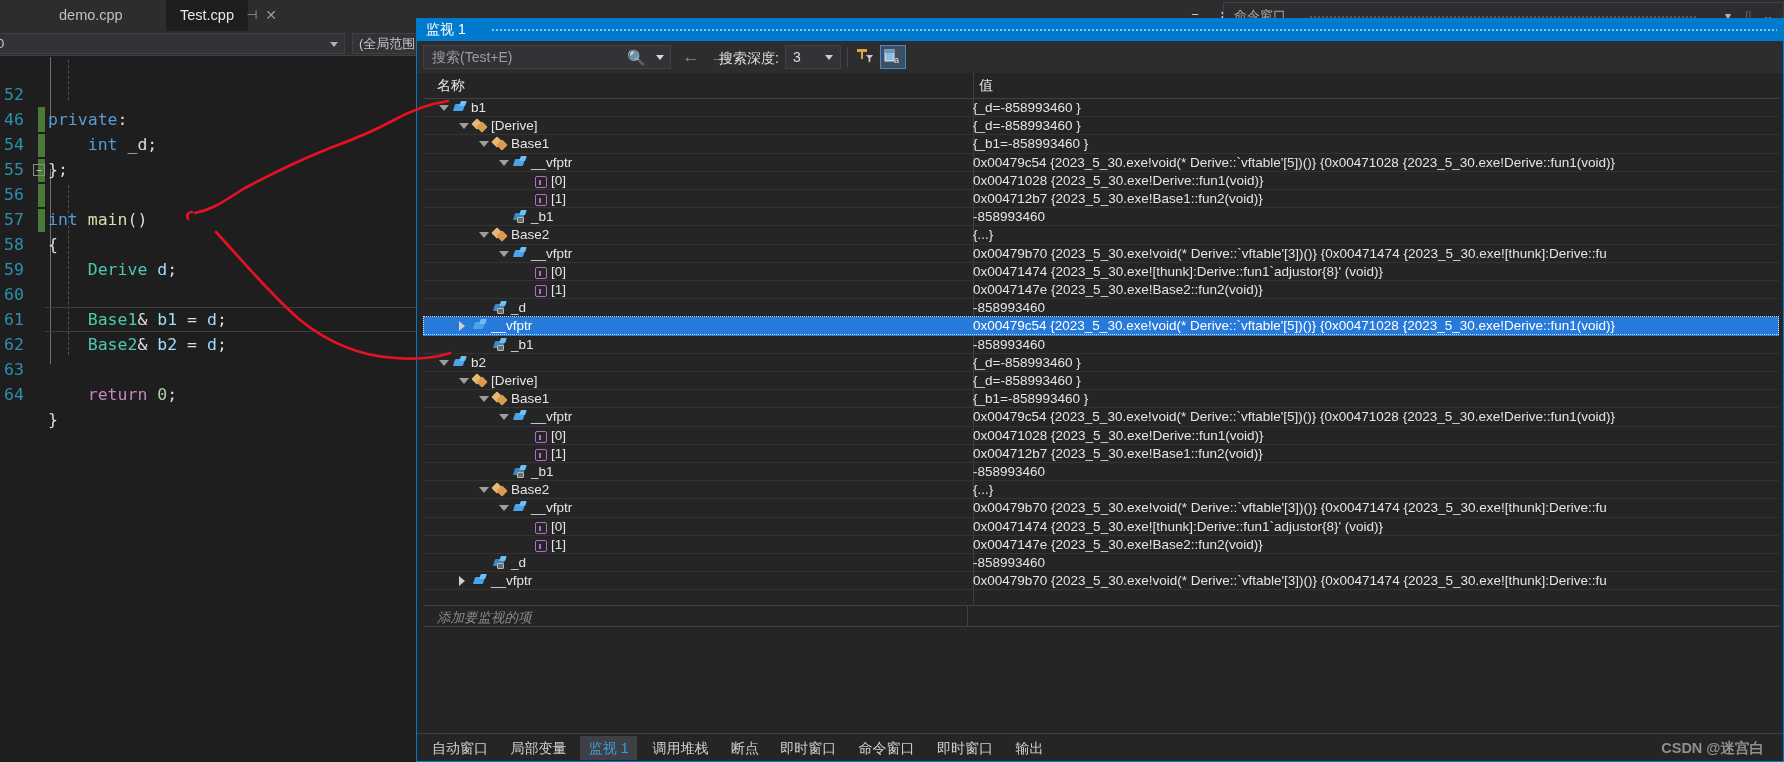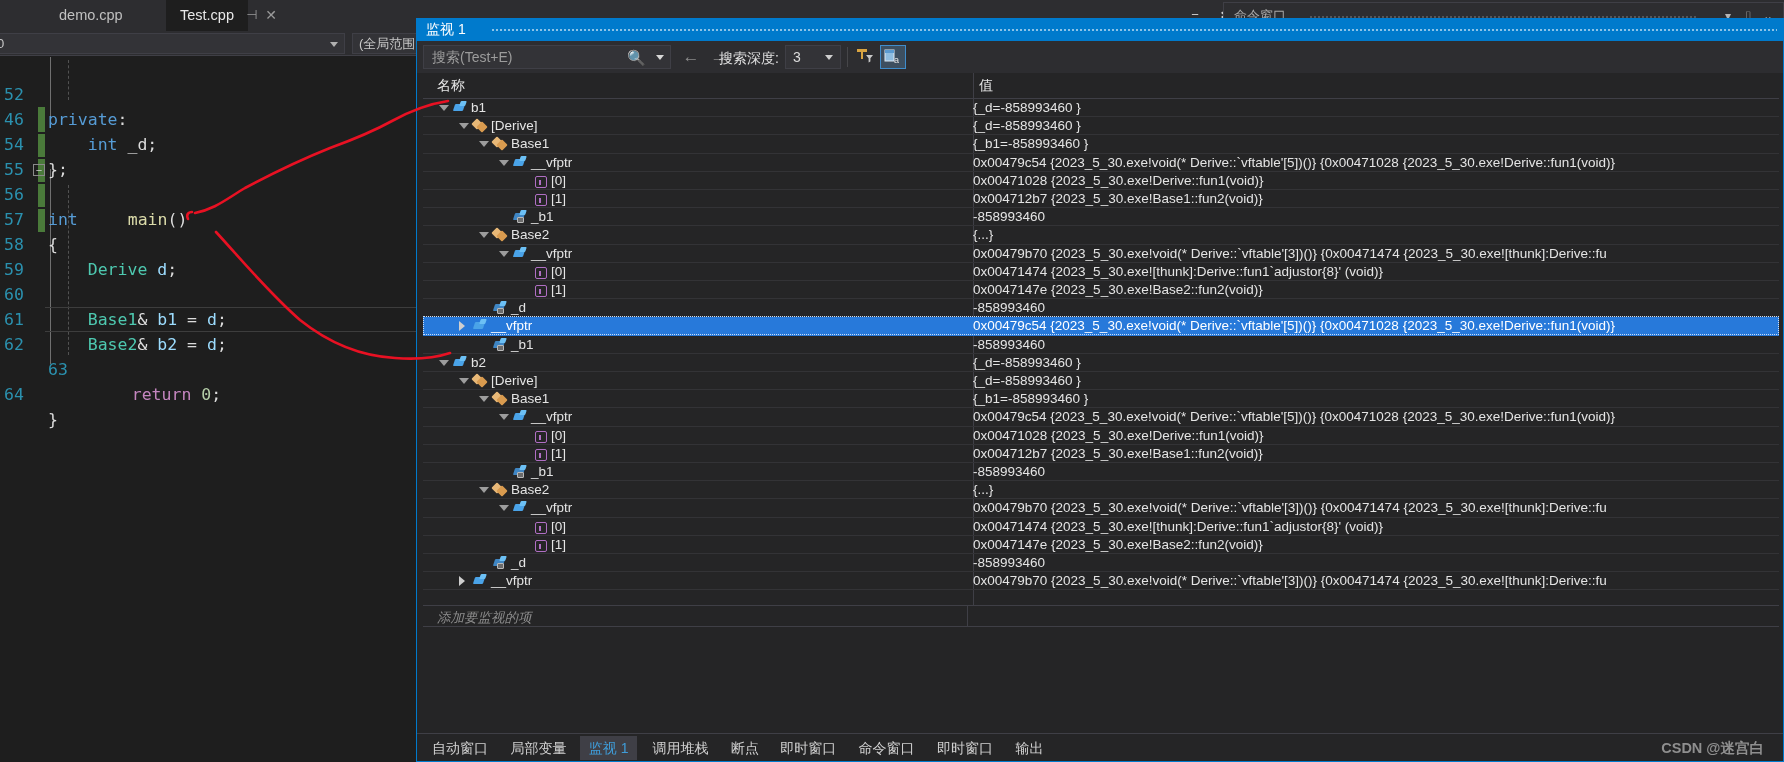--- a/index.html
+++ b/index.html
@@ -65,21 +65,21 @@
     position:absolute; left:4px; width:40px; text-align:left;
     color:#2b91af; font-family:"DejaVu Sans Mono", monospace; font-size:16.5px;
   }
   .codetext { position:absolute; left:48px; }
   .kw { color:#569cd6; }
   .type { color:#4ec9b0; }
   .var { color:#9cdcfe; }
   .plain { color:#dcdcdc; }
   .kw2 { color:#c586c0; }
   .num { color:#b5cea8; }
-  .fn { color:#dcdcaa;margin-left:40px; }
+  .fn { color:#dcdcaa; }
   .indent-guide {
     position:absolute; width:0; border-left:1px dashed #525252;
   }
   .brace-bar { position:absolute; width:0; border-left:1px solid #707070; }
   .fold-box {
     position:absolute; width:12px; height:12px; border:1px solid #8a8a8a;
     color:#cfcfcf; font-size:11px; line-height:10px; text-align:center;
   }
   .cur-line-box {
     position:absolute; left:45px; width:385px; height:25px;
@@ -378,21 +378,21 @@
 
       <div class="code-line" style="top:225px;">
         <span class="lineno">61</span>
         <span class="codetext">    <span class="type">Base2</span><span class="plain">&amp; </span><span class="var">b2</span> <span class="plain">=</span> <span class="var">d</span><span class="plain">;</span></span>
       </div>
 
       <div class="code-line" style="top:250px;">
         <span class="lineno">62</span>
       </div>
 
-      <div class="code-line" style="top:275px;margin-left:44px;">
+      <div class="code-line" style="top:275px;">
         <span class="lineno">63</span>
         <span class="codetext">    <span class="kw2">return</span> <span class="num">0</span><span class="plain">;</span></span>
       </div>
 
       <div class="code-line" style="top:300px;">
         <span class="lineno">64</span>
         <span class="codetext"><span class="plain">}</span></span>
       </div>
     </div>
 

